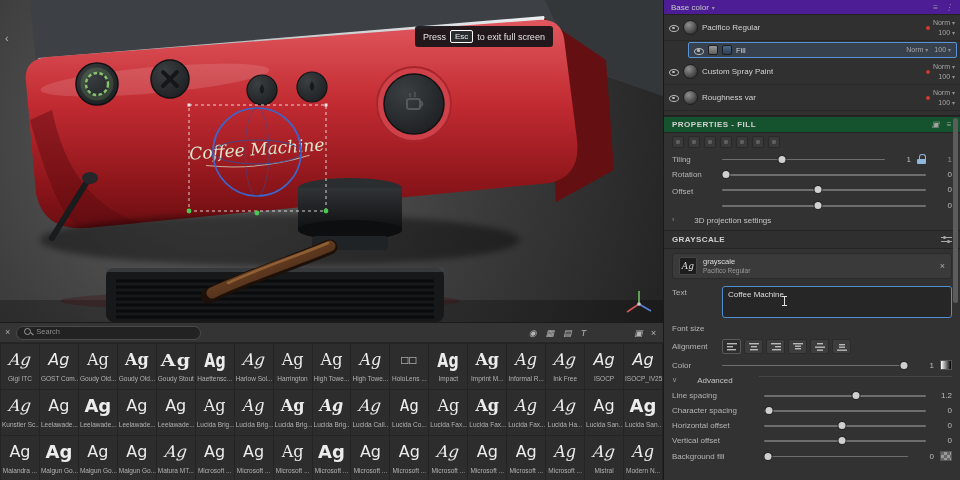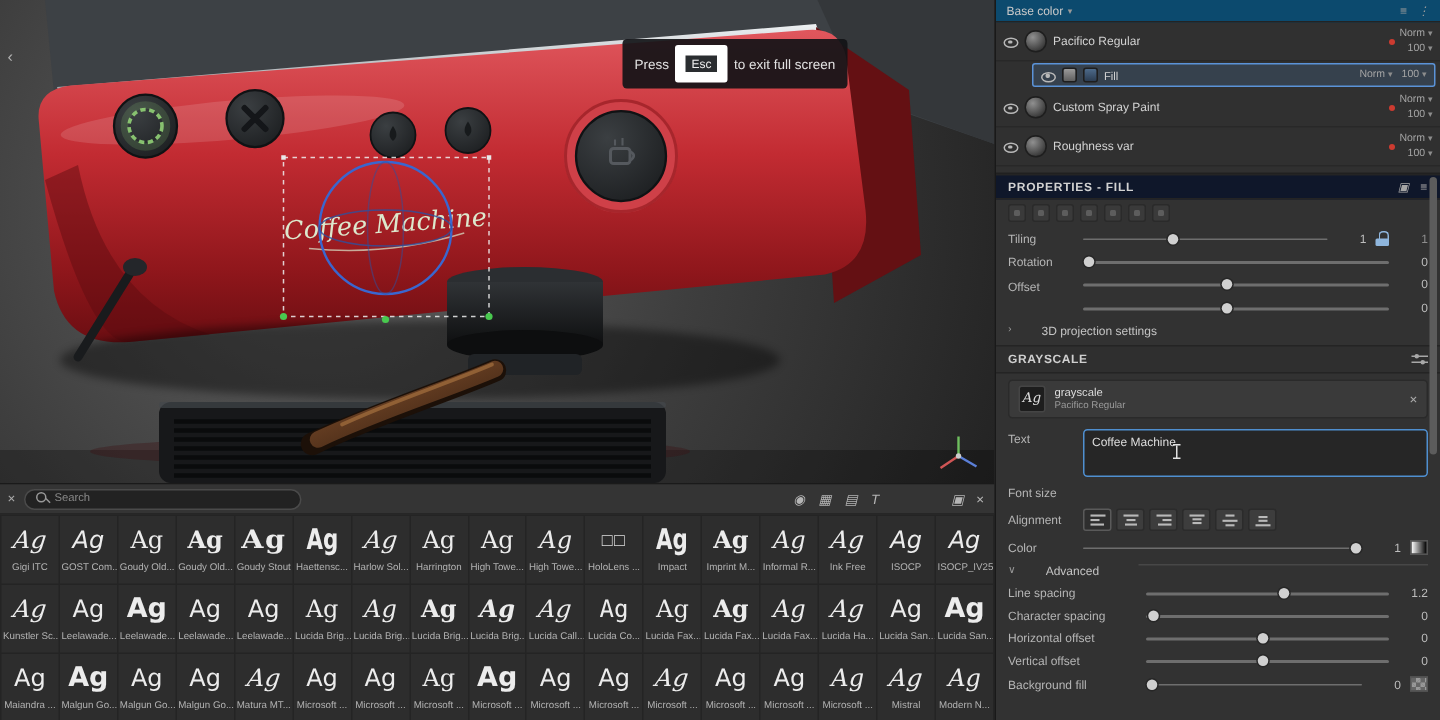--- a/index.html
+++ b/index.html
@@ -7,21 +7,21 @@
   body{font-family:"Liberation Sans",sans-serif;color:#ccc;-webkit-font-smoothing:antialiased}
   .app{position:relative;width:960px;height:480px;background:#2b2b2b;overflow:hidden}
 
   
   .viewport{position:absolute;left:0;top:0;width:663px;height:322px;
     background:radial-gradient(circle at 32% 42%,#626262 0%,#3e3e3e 52%,#232323 100%);overflow:hidden}
   .machine{position:absolute;inset:0;width:100%;height:100%}
   .vp-corner{position:absolute;left:5px;top:32px;font-size:11px;color:#cfcfcf;opacity:.8}
   .tooltip{position:absolute;left:415px;top:26px;display:flex;align-items:center;gap:4px;
     background:rgba(18,20,23,.92);border-radius:3px;padding:4px 8px;font-size:9px;color:#e2e2e2;white-space:nowrap}
-  .key{border:7px solid #ffffff;border-radius:2px;padding:0 4px;font-size:8px;line-height:11px;background:#2a2d30;color:#eee}
+  .key{border:1px solid #ffffff;border-radius:2px;padding:0 4px;font-size:8px;line-height:11px;background:#2a2d30;color:#eee}
   .gizmo{position:absolute;right:6px;bottom:4px}
 
   
   .font-panel{position:absolute;left:0;top:322px;width:663px;height:158px;background:#2e2e2e;border-top:1px solid #1a1a1a}
   .fp-header{height:20px;background:#343434;border-bottom:1px solid #262626;display:flex;align-items:center;gap:6px;padding:0 5px}
   .fp-close{font-size:9px;color:#aaa;line-height:1}
   .searchbox{width:185px;height:14px;background:#222;border:1px solid #4a4a4a;border-radius:7px;display:flex;align-items:flex-start;gap:4px;padding:0 6px}
   .searchbox input{flex:1;background:transparent;border:none;outline:none;font-size:7.5px;color:#ccc;font-family:"Liberation Sans",sans-serif}
   .searchbox input::placeholder{color:#8a8a8a}
   .mag{width:9px;height:9px;position:relative;flex:none}
@@ -42,42 +42,42 @@
   .s-sans-i{font-family:"DejaVu Sans",sans-serif;font-style:italic}
   .s-mono{font-family:"DejaVu Sans Mono",monospace}
   .s-script{font-family:"DejaVu Serif",serif;font-style:italic;transform:skewX(-7deg)}
   .s-heavy{font-family:"DejaVu Serif",serif;font-weight:bold;font-size:17px;letter-spacing:1px;transform:scaleX(1.12)}
   .s-impact{font-family:"DejaVu Sans",sans-serif;font-weight:bold;font-size:19px;transform:scaleX(.75)}
   .s-icons{font-size:12px;color:#ddd;letter-spacing:1px}
 
   
   .right-panel{position:absolute;left:663px;top:0;width:297px;height:480px;background:#323232;border-left:1px solid #191919;display:flex;flex-direction:column}
   .layers{height:116px;overflow:hidden;background:#303030;border-bottom:1px solid #202020}
-  .layers-header{height:15px;display:flex;align-items:center;gap:3px;padding:0 7px;background:#0c4a6e;border-bottom:1px solid #232323;font-size:8px;color:#c8c8c8}
+  .layers-header{height:15px;display:flex;align-items:center;gap:3px;padding:0 7px;background:#4c1d95;border-bottom:1px solid #232323;font-size:8px;color:#c8c8c8}
   .layers-header .cr{font-size:6px;color:#999}
   .lh-icons{margin-left:auto;display:flex;gap:7px;font-size:8px;color:#9a9a9a}
   .layer-row{display:flex;align-items:center;gap:4px;padding:0 5px;height:26px;border-bottom:1px solid #282828;font-size:8px;color:#d2d2d2}
   .layer-row.indent{margin-left:24px}
   .layer-row.selected{height:16px;background:#36414d;border:1px solid #5b93d8;border-radius:2px;margin-right:3px;margin-top:1px;margin-bottom:1px;font-size:7.5px}
   .eye{width:10px;height:9px;position:relative;flex:none}
   .eye::before{content:"";position:absolute;left:0;top:2px;width:8px;height:5px;border:1px solid #b8b8b8;border-radius:50%}
   .eye::after{content:"";position:absolute;left:3.2px;top:3.8px;width:2.6px;height:2.6px;background:#b8b8b8;border-radius:50%}
   .thumb{width:15px;height:15px;border-radius:50%;flex:none;border:1px solid #1e1e1e;
     background:radial-gradient(circle at 35% 30%,#909090,#3a3a3a 75%)}
   .selected .thumb{width:10px;height:10px;border-radius:2px;background:linear-gradient(#9a9a9a,#5f5f5f)}
   .minithumb{width:10px;height:10px;border-radius:2px;flex:none;border:1px solid #1e1e1e;background:linear-gradient(#4d6a8a,#2c3d52)}
   .lname{white-space:nowrap;overflow:hidden}
   .lright{margin-left:auto;display:flex;align-items:center;gap:3px}
   .reddot{width:4px;height:4px;border-radius:50%;background:#cc3b30;flex:none}
   .lcol{display:flex;flex-direction:column;align-items:flex-end;line-height:10px;font-size:7px;color:#a5a5a5}
   .selected .lcol{flex-direction:row;gap:6px;font-size:7px}
   .cr{font-style:normal;font-size:6px;color:#8d8d8d}
 
   .properties{flex:1;display:flex;flex-direction:column;overflow:hidden;position:relative}
-  .panel-title{height:17px;background:#0f172a;border-top:1px solid #242424;border-bottom:1px solid #242424;
+  .panel-title{height:17px;background:#14532d;border-top:1px solid #242424;border-bottom:1px solid #242424;
     display:flex;align-items:center;padding:0 8px;font-size:8px;font-weight:bold;letter-spacing:.5px;color:#d2d2d2}
   .pt-icons{margin-left:auto;display:flex;gap:7px;font-size:8px;color:#a5a5a5;font-weight:normal}
   .channel-row{display:flex;gap:4px;padding:3px 8px}
   .chan{width:12px;height:12px;background:#3a3a3a;border:1px solid #2a2a2a;border-radius:2px;position:relative}
   .chan::after{content:"";position:absolute;left:3px;top:3px;width:4px;height:4px;background:#5d5d5d;border-radius:1px}
   .prow{display:flex;align-items:center;gap:6px;padding:3px 8px}
   .plabel{width:44px;flex:none;font-size:8px;color:#b5b5b5}
   .plabel.wide{width:86px}
   .plabel.top{align-self:flex-start;padding-top:2px}
   .slider{flex:1;height:9px;position:relative}

